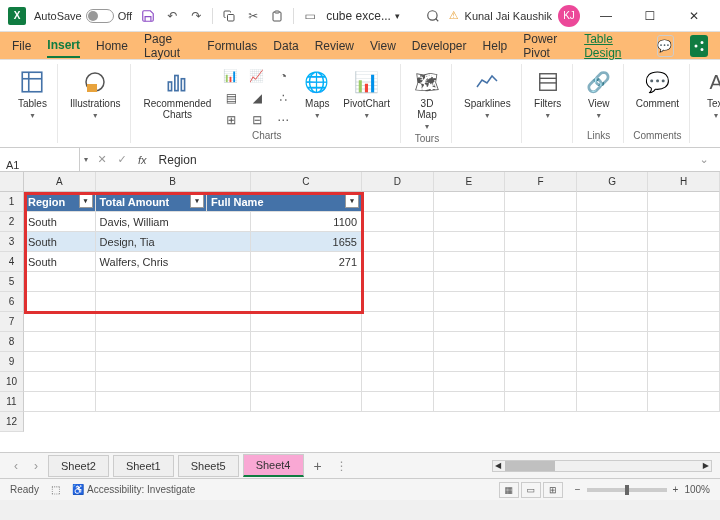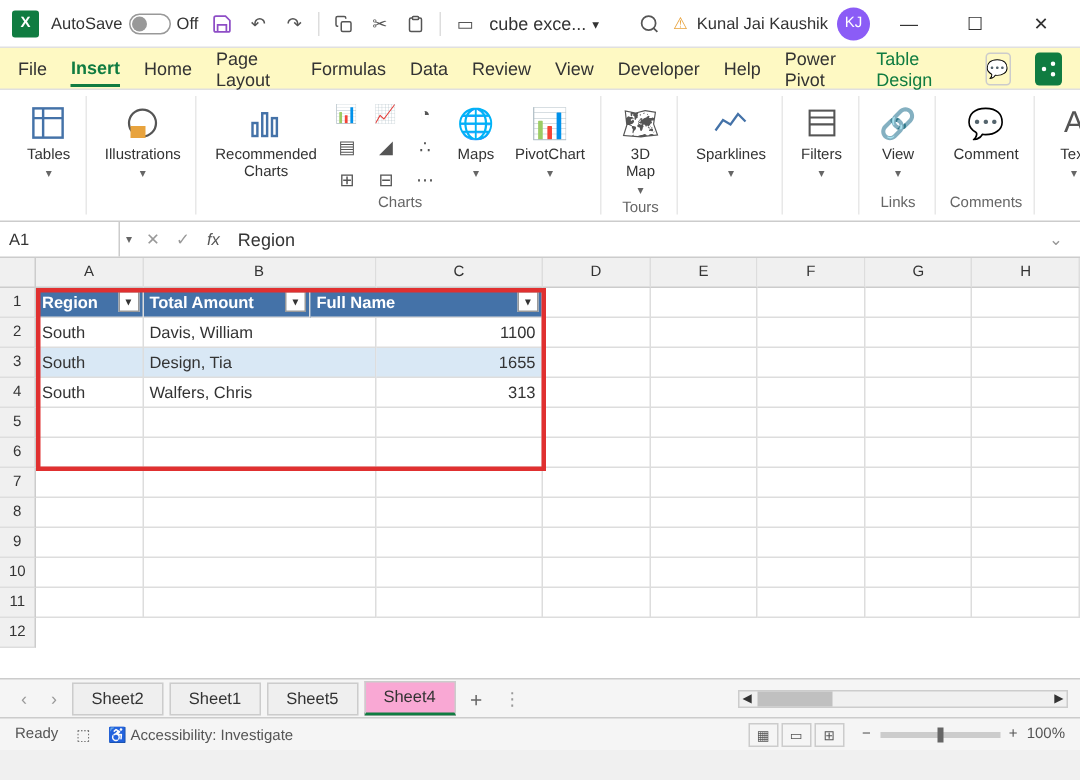--- a/index.html
+++ b/index.html
@@ -7,40 +7,40 @@
 .titlebar { height:32px; background:#fff; display:flex; align-items:center; padding:0 8px; gap:8px; border-bottom:1px solid #e0e0e0; }
 .excel-icon { width:18px; height:18px; background:#107c41; color:#fff; display:flex; align-items:center; justify-content:center; font-weight:bold; font-size:10px; border-radius:2px; }
 .autosave { display:flex; align-items:center; gap:4px; font-size:11px; }
 .toggle { width:28px; height:14px; border:1px solid #999; border-radius:7px; position:relative; background:#fff; }
 .toggle::before { content:''; width:10px; height:10px; background:#999; border-radius:50%; position:absolute; left:1px; top:1px; }
 .tb-icon { width:16px; height:16px; display:flex; align-items:center; justify-content:center; color:#555; cursor:pointer; }
 .tb-sep { width:1px; height:16px; background:#ddd; }
 .filename { font-size:12px; color:#333; display:flex; align-items:center; gap:4px; }
 .spacer { flex:1; }
 .user { display:flex; align-items:center; gap:6px; font-size:11px; }
-.avatar { width:22px; height:22px; background:#8b5cf6; color:#fff; border-radius:50%; display:flex; align-items:center; justify-content:center; font-size:10px; font-weight:normal; }
+.avatar { width:22px; height:22px; background:#ec4899; color:#fff; border-radius:50%; display:flex; align-items:center; justify-content:center; font-size:10px; font-weight:normal; }
 .winbtn { width:36px; height:28px; display:flex; align-items:center; justify-content:center; cursor:pointer; }
-.tabs { height:28px; background:#fef9c3; display:flex; align-items:center; padding:0 12px; gap:16px; border-bottom:1px solid #e0e0e0; }
+.tabs { height:28px; background:#fdba74; display:flex; align-items:center; padding:0 12px; gap:16px; border-bottom:1px solid #e0e0e0; }
 .tab { font-size:12px; color:#333; cursor:pointer; padding:4px 0; }
 .tab.active { color:#107c41; border-bottom:2px solid #107c41; font-weight:600; }
-.tab.ctx { color:#107c41; }
+.tab.ctx { color:#107c41;text-decoration:underline; }
 .tab-icon { width:22px; height:22px; border:1px solid #ccc; border-radius:3px; display:flex; align-items:center; justify-content:center; margin-left:8px; }
 .share-btn { width:26px; height:22px; background:#107c41; border-radius:3px; display:flex; align-items:center; justify-content:center; color:#fff; }
 .ribbon { height:88px; background:#fff; display:flex; padding:4px 8px; gap:2px; border-bottom:1px solid #ccc; }
 .rgroup { display:flex; flex-direction:column; align-items:center; justify-content:space-between; padding:2px 6px; border-right:1px solid #e8e8e8; }
 .rgroup:last-child { border-right:none; }
 .rbtn { display:flex; flex-direction:column; align-items:center; gap:2px; cursor:pointer; padding:2px 4px; }
 .rbtn-icon { width:28px; height:28px; display:flex; align-items:center; justify-content:center; font-size:20px; color:#555; }
 .rbtn-label { font-size:10px; color:#333; text-align:center; line-height:11px; }
 .rbtn-drop { font-size:8px; color:#666; }
 .rgroup-label { font-size:10px; color:#666; margin-top:auto; }
 .small-btns { display:grid; grid-template-columns:repeat(3,24px); gap:2px; }
 .small-btn { width:24px; height:20px; display:flex; align-items:center; justify-content:center; font-size:12px; color:#555; cursor:pointer; }
 .formulabar { height:24px; background:#fff; display:flex; align-items:center; border-bottom:1px solid #ccc; }
-.namebox { width:80px; padding:0 6px; font-size:11px; border-right:1px solid #ccc; height:100%; display:flex; align-items:center; }
+.namebox { width:80px; padding:0 6px; font-size:11px; border-right:1px solid #ccc; height:100%; display:flex; align-items:flex-end; }
 .namebox-drop { font-size:8px; color:#666; padding:0 4px; }
 .fb-btn { width:20px; display:flex; align-items:center; justify-content:center; color:#999; font-size:11px; }
 .fx { font-style:italic; font-size:11px; color:#555; padding:0 6px; }
 .formula-input { flex:1; padding:0 6px; font-size:12px; }
 .grid-area { height:280px; background:#fff; display:flex; position:relative; }
 .rowheaders { width:24px; display:flex; flex-direction:column; }
 .corner { height:20px; background:#f0f0f0; border-right:1px solid #ccc; border-bottom:1px solid #ccc; }
 .rh { height:20px; background:#f0f0f0; border-right:1px solid #ccc; border-bottom:1px solid #ddd; display:flex; align-items:center; justify-content:center; font-size:10px; color:#333; }
 .cols { flex:1; overflow:hidden; }
 .colheaders { height:20px; display:flex; }
@@ -341,21 +341,21 @@
         <div class="cell C band num">1655</div>
         <div class="cell D"></div>
           <div class="cell E"></div>
           <div class="cell F"></div>
           <div class="cell G"></div>
           <div class="cell H"></div>
       </div>
       <div class="row">
         <div class="cell A">South</div>
         <div class="cell B">Walfers, Chris</div>
-        <div class="cell C num">313</div>
+        <div class="cell C num">271</div>
         <div class="cell D"></div>
           <div class="cell E"></div>
           <div class="cell F"></div>
           <div class="cell G"></div>
           <div class="cell H"></div>
       </div>
       <div class="row">
           <div class="cell A"></div>
           <div class="cell B"></div>
           <div class="cell C"></div>

